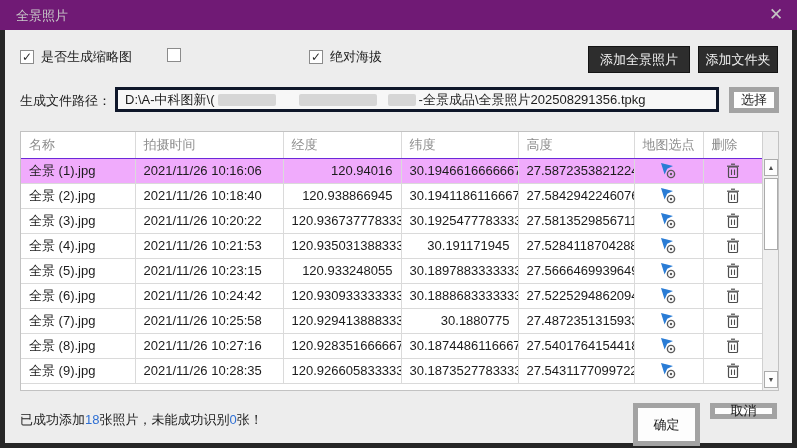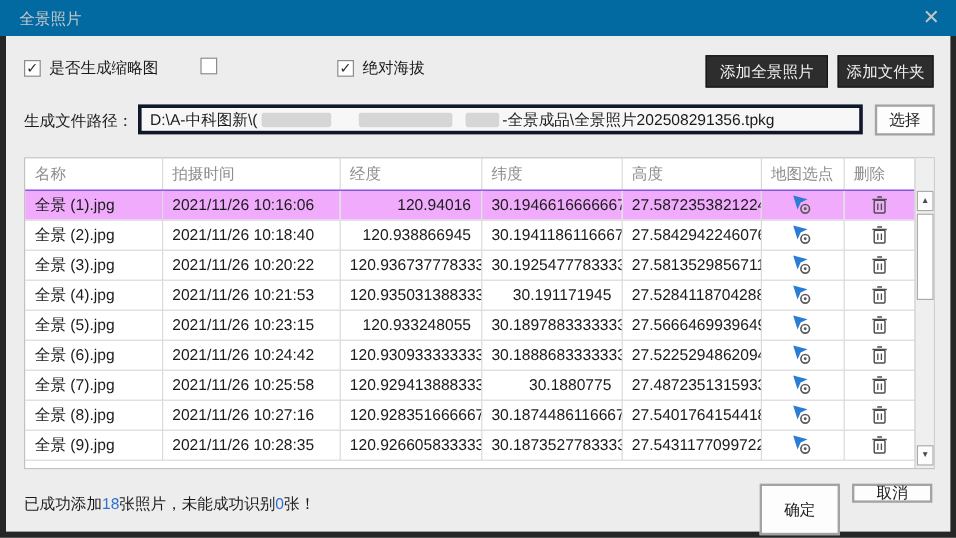--- a/index.html
+++ b/index.html
@@ -1,47 +1,47 @@
 <!DOCTYPE html>
 <html><head>
 <meta charset="utf-8">
 <style>
   html,body{margin:0;padding:0;background:#555;}
   *{box-sizing:border-box;}
   .dialog{
     position:relative;width:797px;height:448px;background:#262626;
     font-family:"Liberation Sans","DejaVu Sans",sans-serif;overflow:hidden;
   }
-  .titlebar{position:absolute;left:0;top:0;width:797px;height:30px;background:#0369a1;}
+  .titlebar{position:absolute;left:0;top:0;width:797px;height:30px;background:#701a75;}
   .title{position:absolute;left:16px;top:7px;font-size:13px;color:#c9c9c9;}
   .close{position:absolute;right:11px;top:5px;width:20px;height:20px;color:#c4c4c4;
     font-size:17px;line-height:20px;text-align:center;cursor:default;}
   .body{position:absolute;left:5px;top:30px;width:787px;height:413px;background:#ededed;}
 
   
   .cb{position:absolute;top:18px;display:flex;align-items:center;gap:7px;font-size:13px;color:#1b1b1b;cursor:default;}
   .cb-box{width:14px;height:14px;background:#fff;border:1px solid #8b8b8b;display:inline-flex;
     align-items:center;justify-content:center;font-size:12px;color:#2a2a2a;line-height:1;}
   .cb-box.checked::after{content:"✓";font-weight:bold;margin-top:-1px;}
-  .cb1{left:15px;} .cb2{left:162px;} .cb3{left:276px;}
+  .cb1{left:15px;} .cb2{left:162px;} .cb3{left:304px;}
 
   
   .btn-dark{position:absolute;top:16px;height:27px;background:#2d2d2d;border:1px solid #141414;
     color:#f2f2f2;font-size:13px;display:flex;align-items:center;justify-content:center;cursor:default;}
   .btn-add-photos{left:583px;width:102px;}
   .btn-add-folder{left:693px;width:80px;}
 
   
   .path-label{position:absolute;left:15px;top:62px;font-size:13px;color:#1b1b1b;}
   .path-input{position:absolute;left:110px;top:57px;width:604px;height:25px;background:#f7f7f7;
     border:3px solid #0f172a;font-size:13px;color:#1b1b1b;display:flex;align-items:center;
     padding:0 7px;white-space:nowrap;overflow:hidden;}
   .redact{display:inline-block;height:12px;background:#d6d6d6;border-radius:2px;margin:0 3px;flex:0 0 auto;}
   .r1{width:58px;} .r2{width:78px;margin-left:20px;} .r3{width:28px;margin-left:8px;}
-  .btn-light{background:#fdfdfd;border:2px solid #a3a3a3;color:#1b1b1b;font-size:13px;
+  .btn-light{background:#fdfdfd;border:5px solid #a3a3a3;color:#1b1b1b;font-size:13px;
     display:flex;align-items:center;justify-content:center;cursor:default;}
   .btn-browse{position:absolute;left:724px;top:57px;width:50px;height:26px;}
 
   
   .tablewrap{position:absolute;left:15px;top:101px;width:759px;height:260px;background:#fff;
     border:1px solid #c2c2c2;}
   table{border-collapse:collapse;table-layout:fixed;width:742px;font-size:13px;}
   col.w-name{width:114px;} col.w-time{width:148px;} col.w-lon{width:118px;}
   col.w-lat{width:117px;} col.w-alt{width:116px;} col.w-map{width:69px;} col.w-del{width:60px;}
   th{color:#8d8d8d;font-weight:normal;text-align:left;height:26px;padding:0 8px;

